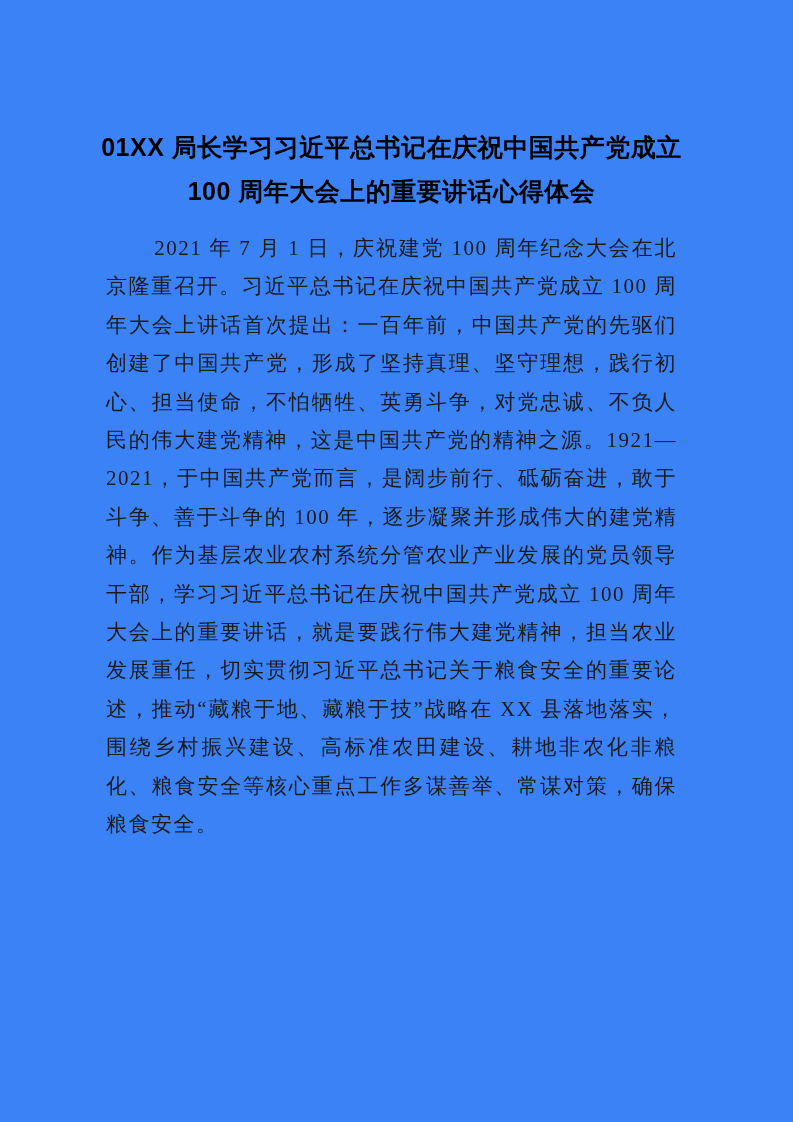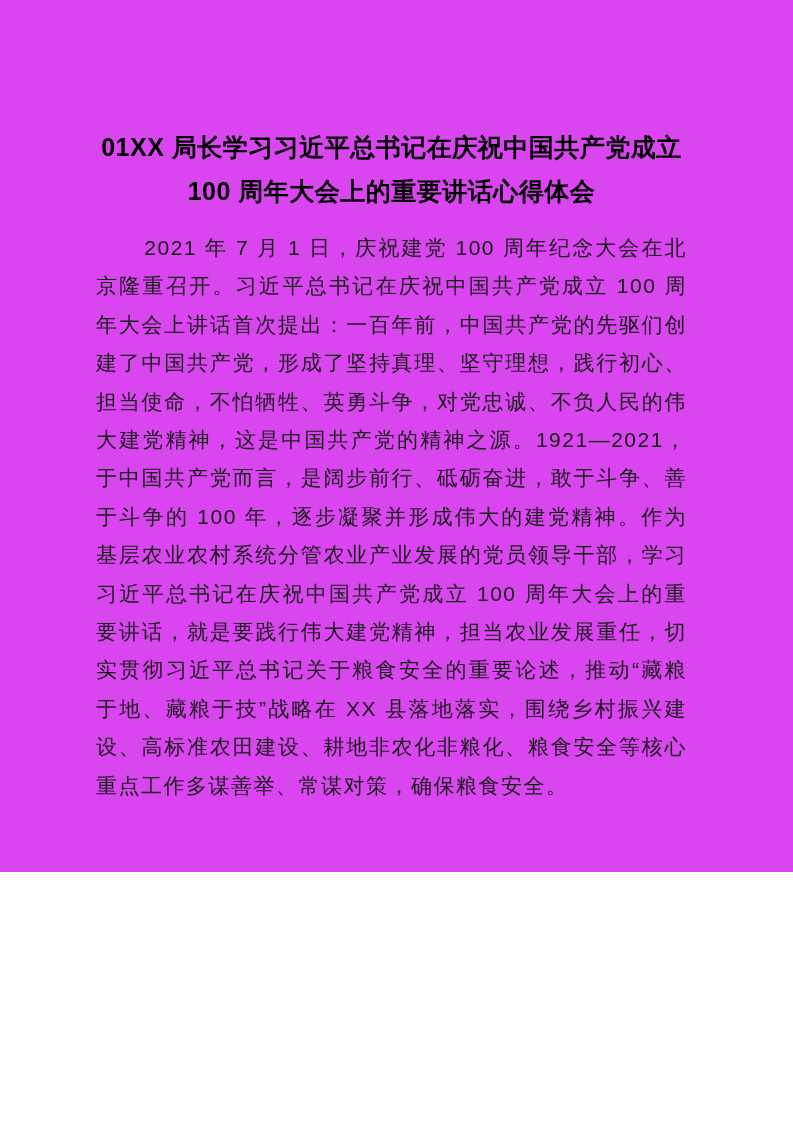--- a/index.html
+++ b/index.html
@@ -4,41 +4,41 @@
 <style>
   * { box-sizing: border-box; }
   html, body {
     margin: 0;
     padding: 0;
     background: #ffffff;
   }
   .page {
     position: relative;
     width: 793px;
-    height: 872px;
-    background: #d946ef;
+    height: 1122px;
+    background: #3b82f6;
     overflow: hidden;
     color: #000000;
   }
   .content {
     padding: 0 106px 0 96px;
   }
   .doc-title {
     margin: 125px 0 0 0;
     font-family: "Liberation Sans", "DejaVu Sans", sans-serif;
     font-weight: bold;
     font-size: 25px;
     line-height: 44px;
     text-align: center;
     letter-spacing: 0.5px;
     color: #000000;
   }
   .doc-paragraph {
-    margin: 0;
-    font-family: Liberation Sans, sans-serif;
+    margin: 10px;
+    font-family: Liberation Serif, serif;
     font-size: 21px;
     line-height: 38.4px;
     letter-spacing: 1.5px;
     text-align: justify;
     color: #1a1a1a;
   }
   .doc-paragraph.first {
     margin-top: 16px;
   }
   .doc-paragraph.indented {

